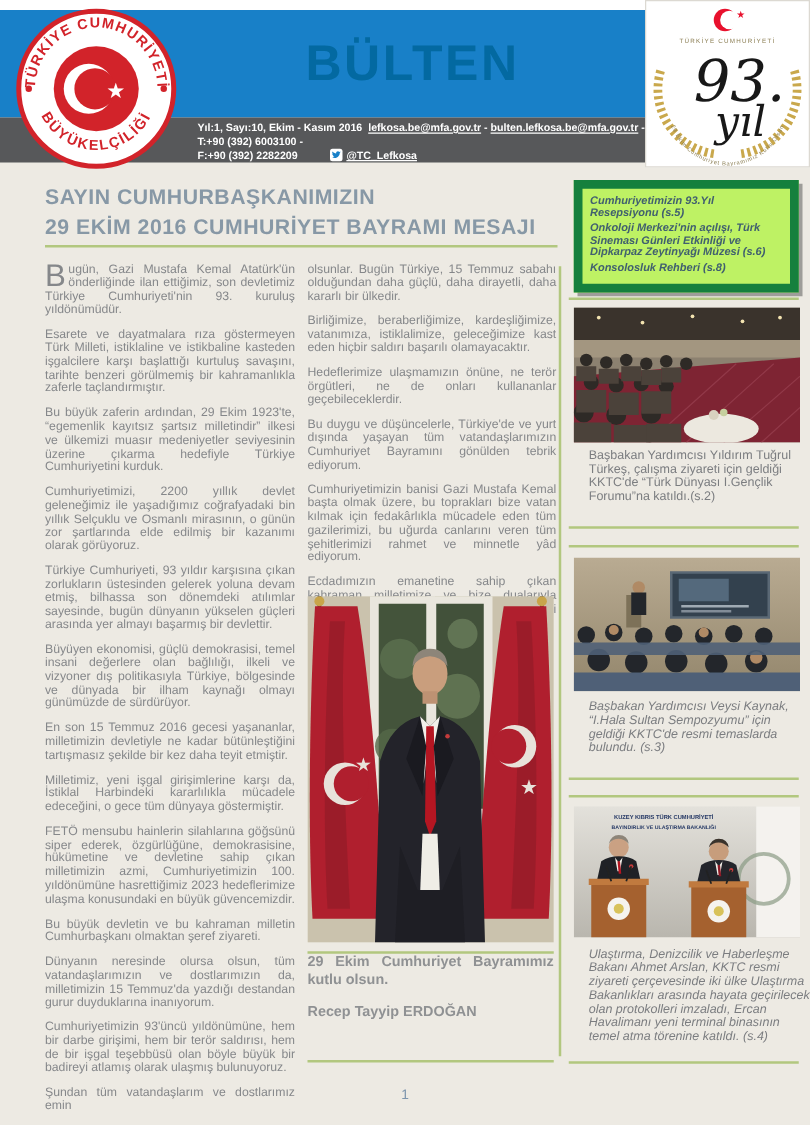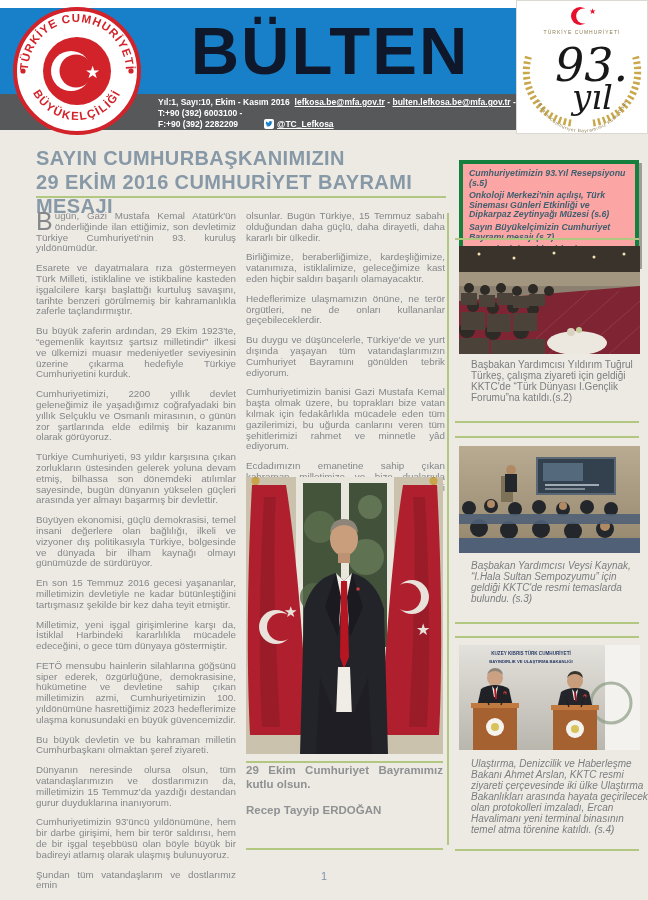--- a/index.html
+++ b/index.html
@@ -3,50 +3,50 @@
 <meta charset="utf-8">
 <style>
   html,body{margin:0;padding:0;background:#d8d6d0;}
   #page{position:relative;width:648px;height:900px;background:#edeae3;overflow:hidden;
         font-family:"Liberation Sans",sans-serif;outline:1px solid #c4c2bc;margin:0 auto;}
   
   .top-strip{position:absolute;left:0;top:0;width:648px;height:8px;background:#ffffff;}
   .blue-bar{position:absolute;left:0;top:8px;width:648px;height:86px;background:#1880c8;}
   .gray-bar{position:absolute;left:0;top:94px;width:520px;height:36px;background:#57585a;}
   .masthead{position:absolute;left:140px;top:10px;width:380px;height:82px;
-            color:#0f172a;font-weight:800;font-size:67px;letter-spacing:2px;
+            color:#0369a1;font-weight:800;font-size:40px;letter-spacing:2px;
             text-align:center;line-height:82px;}
   .info-text{position:absolute;left:158px;top:97px;width:372px;color:#fff;
              font-size:8.5px;font-weight:bold;line-height:11px;}
   .info-text a{color:#fff;text-decoration:underline;}
   .tw-icon{display:inline-block;width:10px;height:10px;background:#fff;border-radius:2px;
            vertical-align:-2px;margin:0 3px 0 26px;position:relative;}
   .tw-icon svg{position:absolute;left:1px;top:1px;}
   .emblem{position:absolute;left:12px;top:6px;width:130px;height:130px;}
   .logo93-box{position:absolute;right:0;top:0;width:132px;height:134px;background:#ffffff;
               border:1px solid #dcd9d2;box-sizing:border-box;}
   
   .article-title{position:absolute;left:36px;top:146px;width:410px;
-                 color:#8798a6;font-weight:bold;font-size:20px;line-height:24px;letter-spacing:.4px;}
+                 color:#8798a6;font-weight:bold;font-size:17px;line-height:24px;letter-spacing:.4px;}
   .green-h{position:absolute;height:2px;background:#b2c77f;}
   .t-underline{left:36px;top:196px;width:410px;}
   .col{position:absolute;top:211px;width:200px;font-size:9.8px;line-height:10.8px;
        color:#85878a;text-align:justify;}
   .col p{margin:0 0 9px 0;}
   #col1{left:36px;} #col2{left:246px;width:199px;}
   .dropcap{float:left;font-size:25px;line-height:20px;padding-right:2px;color:#85878a;}
   .vsep{position:absolute;left:447px;top:213px;width:2px;height:632px;background:#b2c77f;}
   .main-photo{position:absolute;left:246px;top:477px;width:197px;height:277px;}
   .photo-caption{position:absolute;left:246px;top:761px;width:197px;border-top:2px solid #b2c77f;
                  padding-top:0;color:#8f9193;font-weight:bold;font-size:11.5px;line-height:14px;}
   .photo-caption .sig{margin-top:12px;}
   .cap-underline{left:246px;top:848px;width:197px;}
   
-  .toc-box{position:absolute;left:459px;top:160px;width:180px;box-sizing:border-box;
-           background:#fca5a5;border:4px solid #15803d;box-shadow:3px 3px 0 rgba(92,92,92,.55);
+  .toc-box{position:absolute;left:459px;top:144px;width:180px;box-sizing:border-box;
+           background:#bef264;border:7px solid #15803d;box-shadow:3px 3px 0 rgba(92,92,92,.55);
            padding:5px 6px 4px 6px;}
   .toc-item{font-size:8.8px;line-height:9.6px;font-style:italic;font-weight:bold;
             color:#41606f;margin-bottom:3px;}
   .sb-line{left:455px;width:184px;}
   .sb-photo{position:absolute;left:459px;width:181px;}
   .sb-cap{position:absolute;left:471px;width:177px;font-size:10px;line-height:11px;color:#7b7d80;}
   .sb-cap.it{font-style:italic;}
   
   .page-num{position:absolute;left:0;top:870px;width:648px;text-align:center;
             font-size:11px;color:#7d95ad;}
@@ -188,21 +188,20 @@
 
   <div class="photo-caption">
     <div style="text-align:justify">29 Ekim Cumhuriyet Bayramımız kutlu olsun.</div>
     <div class="sig">Recep Tayyip ERDOĞAN</div>
   </div>
   <div class="green-h cap-underline"></div>
 
   <div class="toc-box">
     <div class="toc-item">Cumhuriyetimizin 93.Yıl Resepsiyonu (s.5)</div>
     <div class="toc-item">Onkoloji Merkezi'nin açılışı, Türk Sineması Günleri Etkinliği ve Dipkarpaz Zeytinyağı Müzesi (s.6)</div>
-    <div class="toc-item">Sayın Büyükelçimizin Cumhuriyet Bayramı mesajı (s.7)</div>
     <div class="toc-item">Konsolosluk Rehberi (s.8)</div>
   </div>
   <div class="green-h sb-line" style="top:238px"></div>
 
   <div class="sb-photo" style="top:246px;height:108px">
     <svg width="181" height="108" viewBox="0 0 181 108">
       <rect width="181" height="108" fill="#8c8170"></rect>
       <rect width="181" height="26" fill="#3a332c"></rect>
       <circle cx="20" cy="8" r="1.5" fill="#f2e3b0"></circle>
         <circle cx="55" cy="12" r="1.5" fill="#f2e3b0"></circle>

